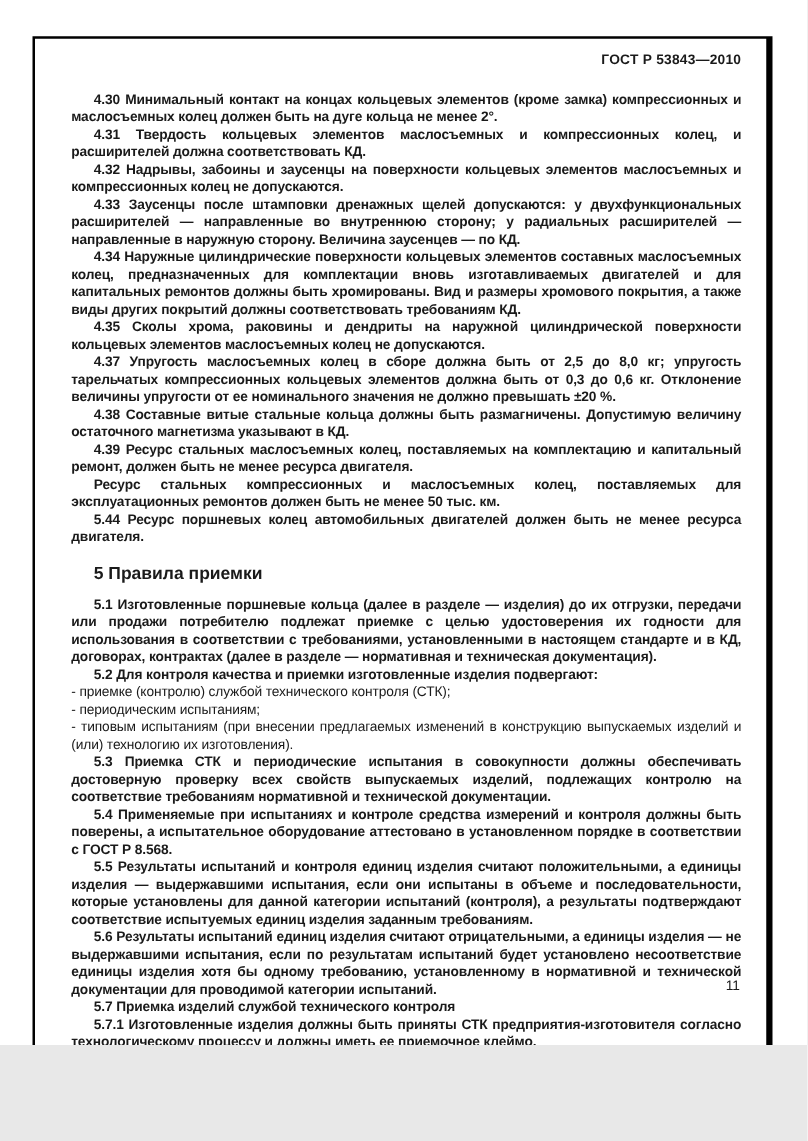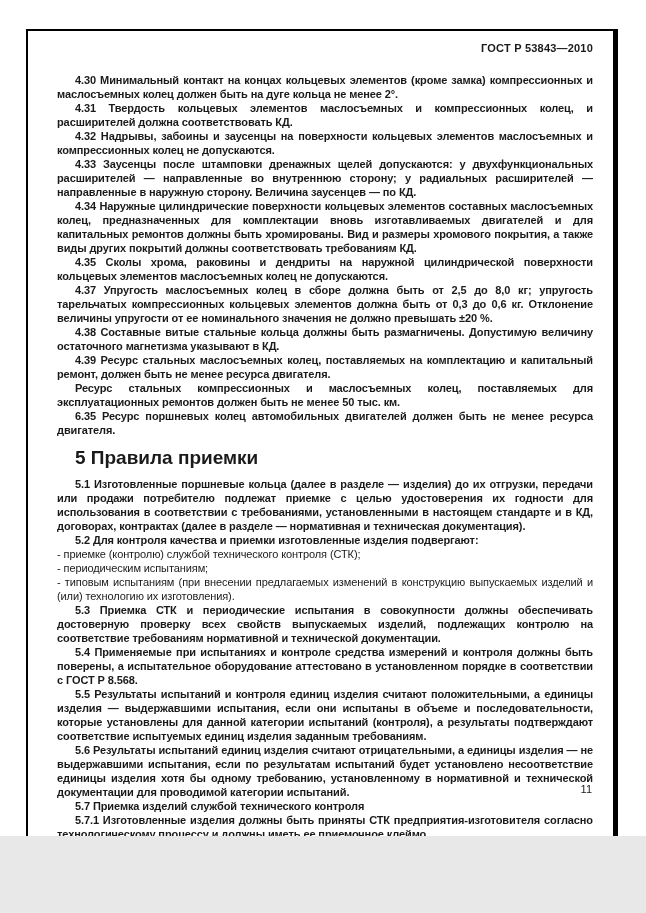--- a/index.html
+++ b/index.html
@@ -48,21 +48,21 @@
     text-align: justify;
     letter-spacing: -0.1px;
   }
 
   .blk { margin: 0; }
   .p  { text-indent: 18px; font-weight: bold; }
   .pb { text-indent: 18px; font-weight: bold; }
   .li { text-indent: 0; }
   .h  {
     font-weight: bold;
-    font-size: 19px;
+    font-size: 14px;
     line-height: 16px;
     text-align: left;
     margin: 13px 0 11px 18px;
     letter-spacing: 0;
   }
 
   .page-number {
     position: absolute;
     right: 54px;
     bottom: 41px;
@@ -83,21 +83,21 @@
         <p class="blk p">4.30 Минимальный контакт на концах кольцевых элементов (кроме замка) компрессионных и маслосъемных колец должен быть на дуге кольца не менее 2°.</p>
         <p class="blk p">4.31 Твердость кольцевых элементов маслосъемных и компрессионных колец, и расширителей должна соответствовать КД.</p>
         <p class="blk p">4.32 Надрывы, забоины и заусенцы на поверхности кольцевых элементов маслосъемных и компрессионных колец не допускаются.</p>
         <p class="blk p">4.33 Заусенцы после штамповки дренажных щелей допускаются: у двухфункциональных расширителей — направленные во внутреннюю сторону; у радиальных расширителей — направленные в наружную сторону. Величина заусенцев — по КД.</p>
         <p class="blk p">4.34 Наружные цилиндрические поверхности кольцевых элементов составных маслосъемных колец, предназначенных для комплектации вновь изготавливаемых двигателей и для капитальных ремонтов должны быть хромированы. Вид и размеры хромового покрытия, а также виды других покрытий должны соответствовать требованиям КД.</p>
         <p class="blk p">4.35 Сколы хрома, раковины и дендриты на наружной цилиндрической поверхности кольцевых элементов маслосъемных колец не допускаются.</p>
         <p class="blk p">4.37 Упругость маслосъемных колец в сборе должна быть от 2,5 до 8,0 кг; упругость тарельчатых компрессионных кольцевых элементов должна быть от 0,3 до 0,6 кг. Отклонение величины упругости от ее номинального значения не должно превышать ±20 %.</p>
         <p class="blk p">4.38 Составные витые стальные кольца должны быть размагничены. Допустимую величину остаточного магнетизма указывают в КД.</p>
         <p class="blk p">4.39 Ресурс стальных маслосъемных колец, поставляемых на комплектацию и капитальный ремонт, должен быть не менее ресурса двигателя.</p>
         <p class="blk p">Ресурс стальных компрессионных и маслосъемных колец, поставляемых для эксплуатационных ремонтов должен быть не менее 50 тыс. км.</p>
-        <p class="blk p">6.35 Ресурс поршневых колец автомобильных двигателей должен быть не менее ресурса двигателя.</p>
+        <p class="blk p">5.44 Ресурс поршневых колец автомобильных двигателей должен быть не менее ресурса двигателя.</p>
         <p class="blk h">5 Правила приемки</p>
         <p class="blk p">5.1 Изготовленные поршневые кольца (далее в разделе — изделия) до их отгрузки, передачи или продажи потребителю подлежат приемке с целью удостоверения их годности для использования в соответствии с требованиями, установленными в настоящем стандарте и в КД, договорах, контрактах (далее в разделе — нормативная и техническая документация).</p>
         <p class="blk p">5.2 Для контроля качества и приемки изготовленные изделия подвергают:</p>
         <p class="blk li">- приемке (контролю) службой технического контроля (СТК);</p>
         <p class="blk li">- периодическим испытаниям;</p>
         <p class="blk li">- типовым испытаниям (при внесении предлагаемых изменений в конструкцию выпускаемых изделий и (или) технологию их изготовления).</p>
         <p class="blk p">5.3 Приемка СТК и периодические испытания в совокупности должны обеспечивать достоверную проверку всех свойств выпускаемых изделий, подлежащих контролю на соответствие требованиям нормативной и технической документации.</p>
         <p class="blk p">5.4 Применяемые при испытаниях и контроле средства измерений и контроля должны быть поверены, а испытательное оборудование аттестовано в установленном порядке в соответствии с ГОСТ Р 8.568.</p>
         <p class="blk p">5.5 Результаты испытаний и контроля единиц изделия считают положительными, а единицы изделия — выдержавшими испытания, если они испытаны в объеме и последовательности, которые установлены для данной категории испытаний (контроля), а результаты подтверждают соответствие испытуемых единиц изделия заданным требованиям.</p>
         <p class="blk p">5.6 Результаты испытаний единиц изделия считают отрицательными, а единицы изделия — не выдержавшими испытания, если по результатам испытаний будет установлено несоответствие единицы изделия хотя бы одному требованию, установленному в нормативной и технической документации для проводимой категории испытаний.</p>

